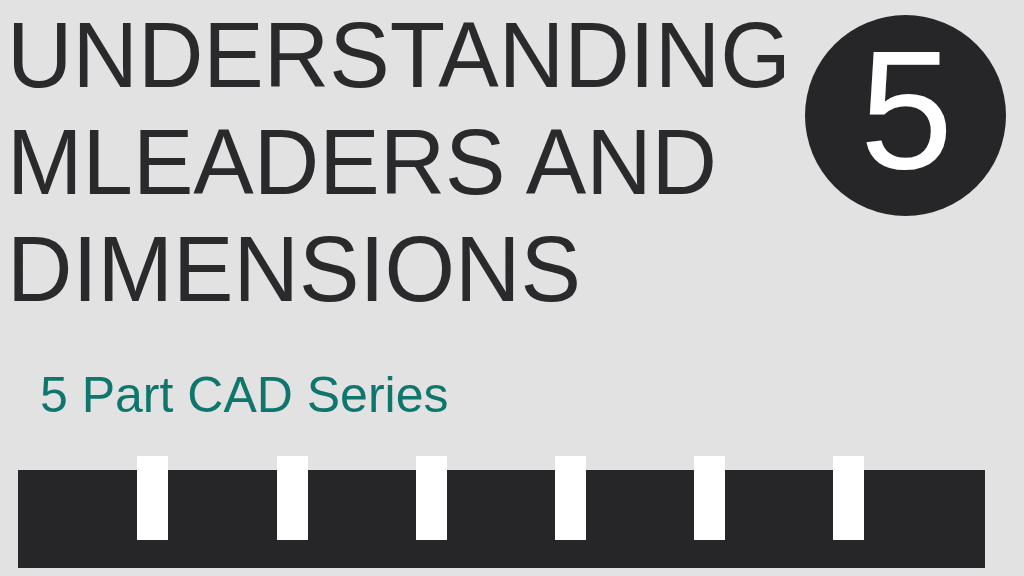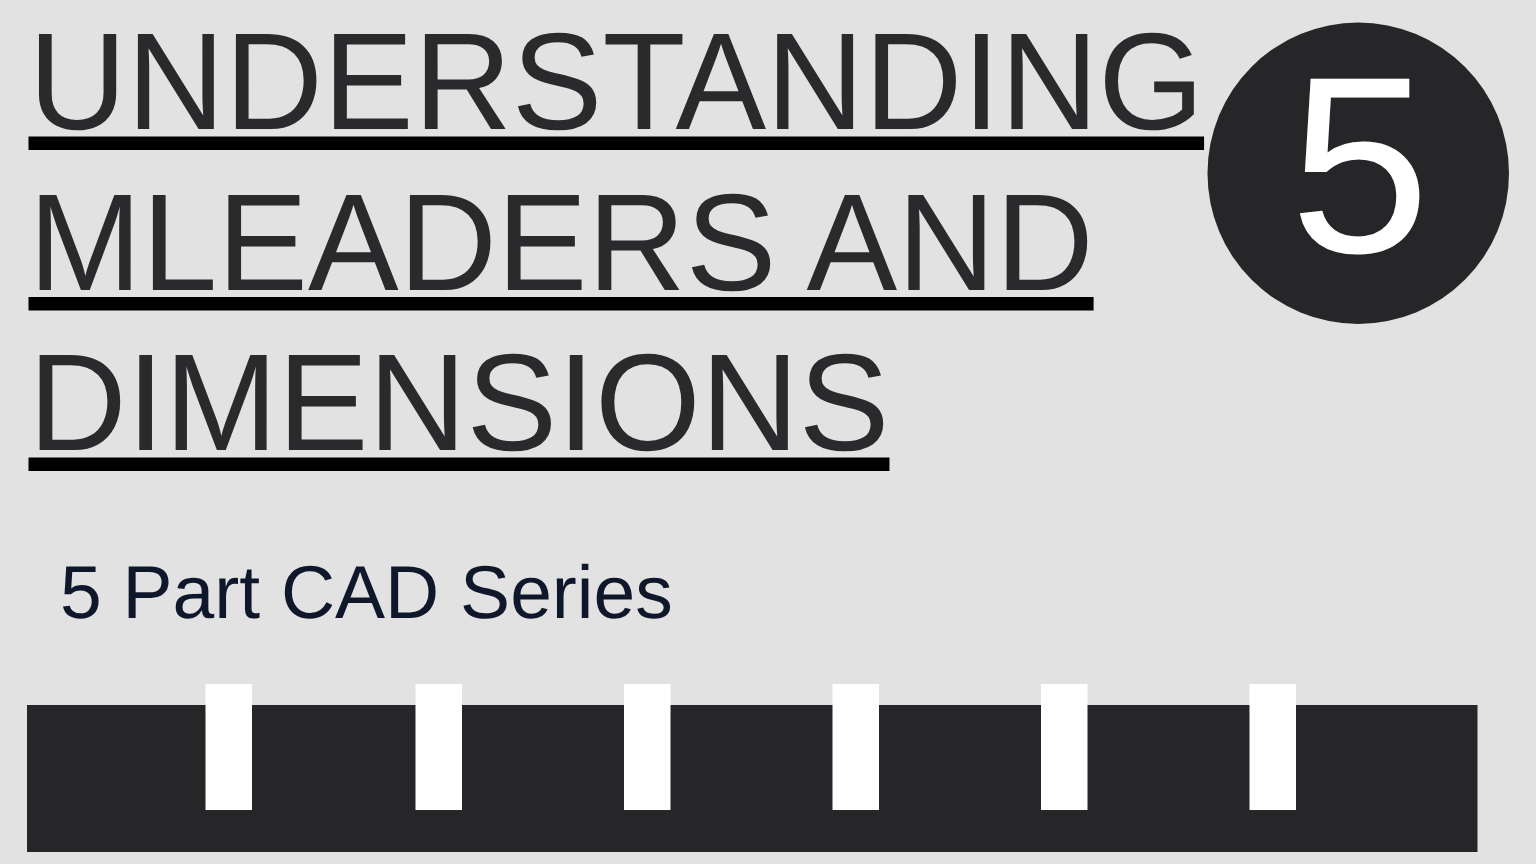--- a/index.html
+++ b/index.html
@@ -13,24 +13,23 @@
     width: 1024px;
     height: 576px;
     background: #e2e2e2;
     overflow: hidden;
     font-family: "Liberation Sans", "DejaVu Sans", sans-serif;
   }
 
   
   .title-block {
     position: absolute;
-    left: 19px;
+    left: 7px;
     top: 2px;
     width: 760px;
-    text-decoration: underline;
   }
   .title-line {
     display: block;
     font-family: "Liberation Sans", "DejaVu Sans", sans-serif;
     font-size: 92px;
     line-height: 107px;
     font-weight: 400;
     letter-spacing: 0px;
     color: #2a2a2c;
     white-space: nowrap;
@@ -64,21 +63,21 @@
 
   
   .subtitle {
     position: absolute;
     left: 40px;
     top: 366px;
     font-family: "Liberation Sans", "DejaVu Sans", sans-serif;
     font-size: 50px;
     line-height: 58px;
     font-weight: 400;
-    color: #0f172a;
+    color: #0f766e;
     white-space: nowrap;
   }
 
   
   .ruler {
     position: absolute;
     left: 18px;
     top: 470px;
     width: 967px;
     height: 98px;

